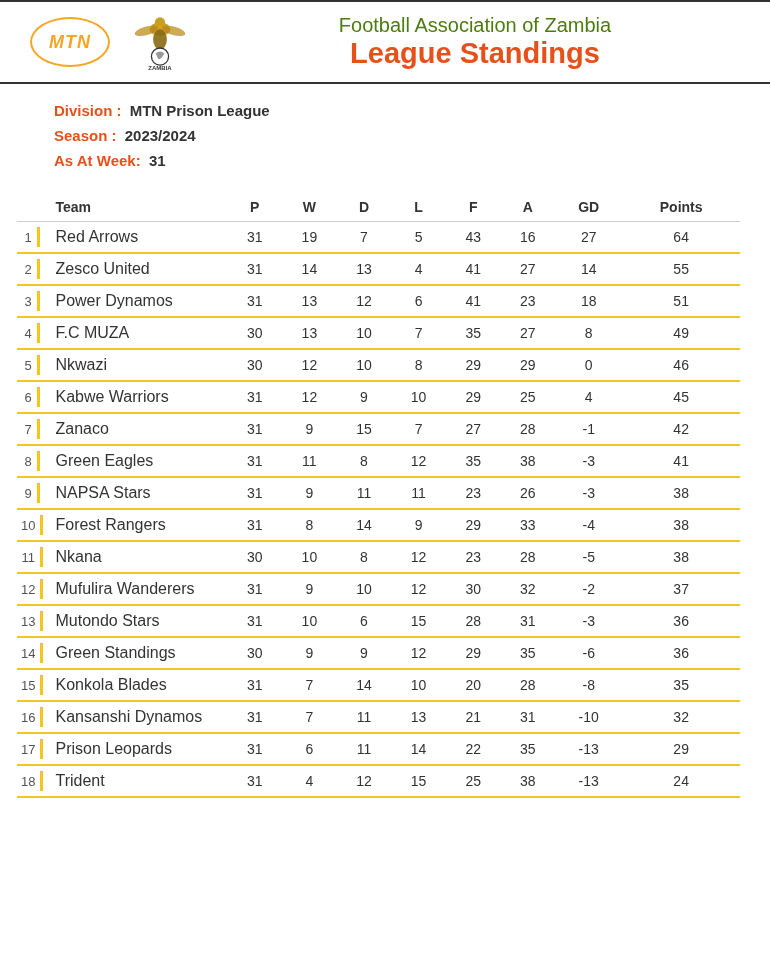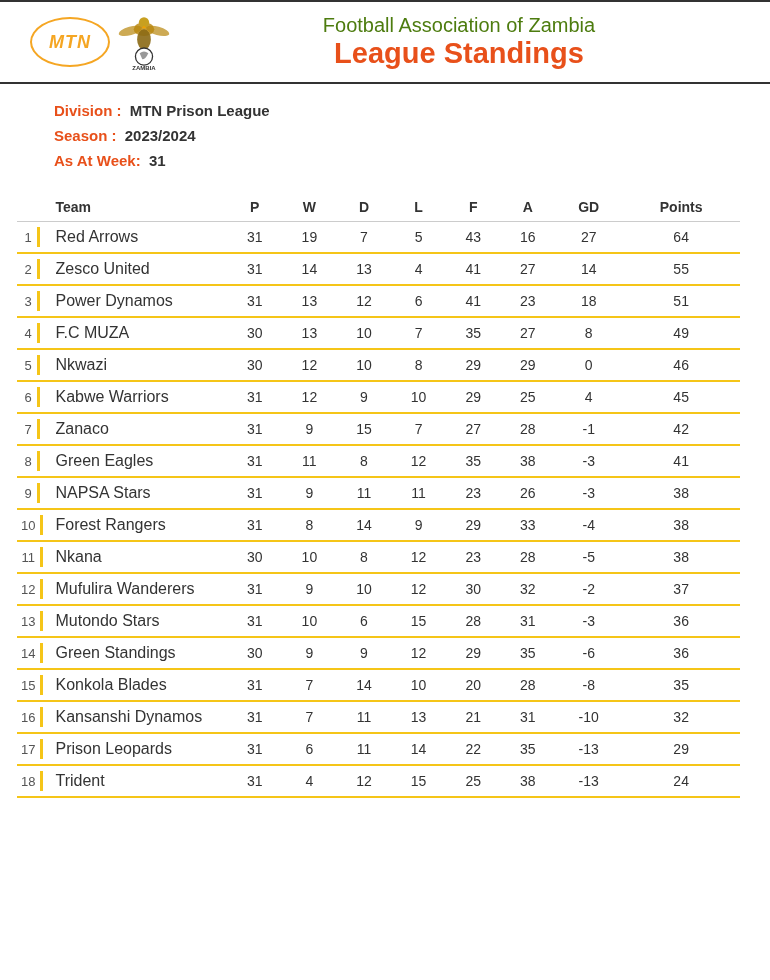--- a/index.html
+++ b/index.html
@@ -10,21 +10,21 @@
       min-height: 980px;
       padding: 0;
     }
 
     .header-bar {
       border-top: 2px solid #333;
       border-bottom: 2px solid #333;
       display: flex;
       align-items: center;
       padding: 10px 30px;
-      gap: 4px;
+      gap: 20px;
     }
 
     .mtn-logo {
       width: 80px;
       height: 50px;
       background: #fff;
       border: 2px solid #f5a623;
       border-radius: 50%;
       display: flex;
       align-items: center;

